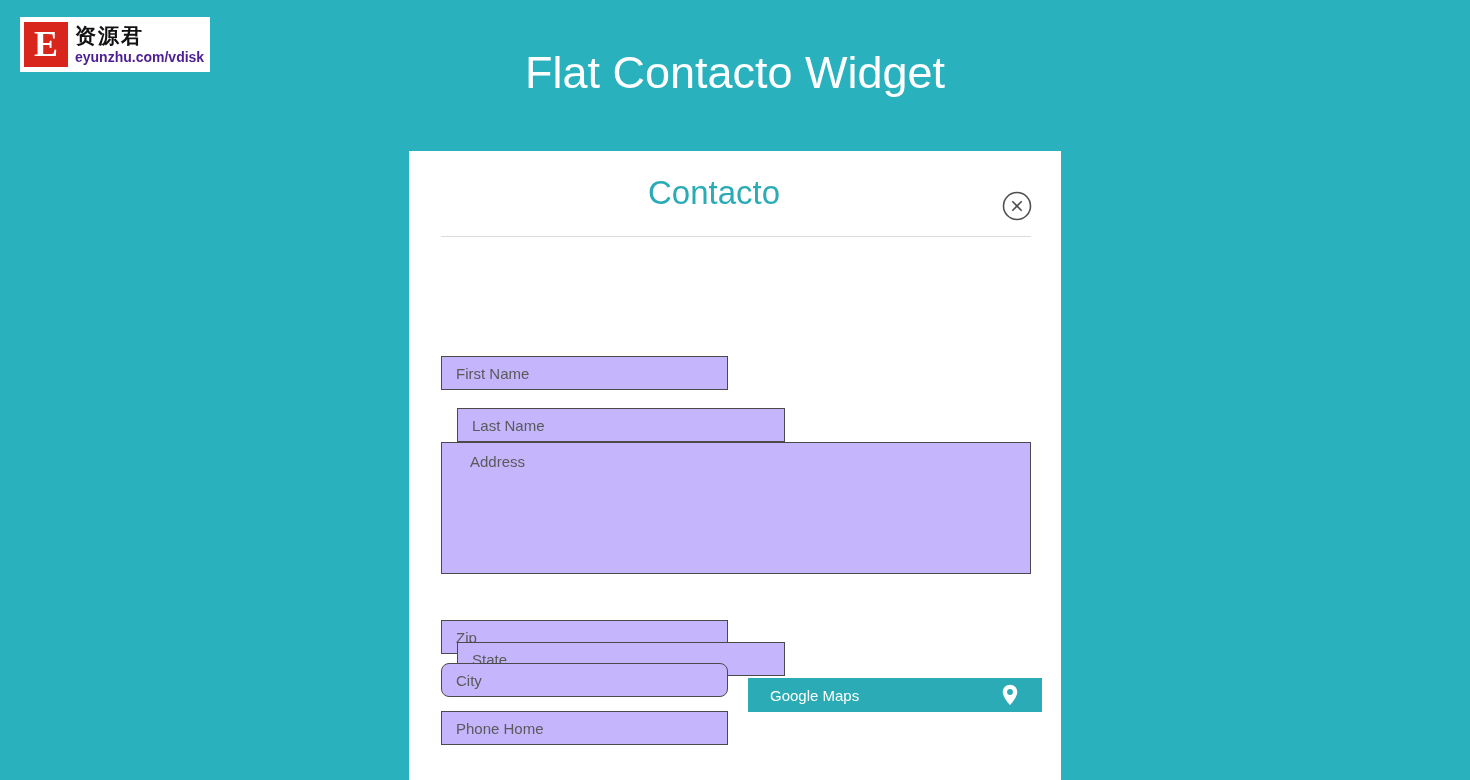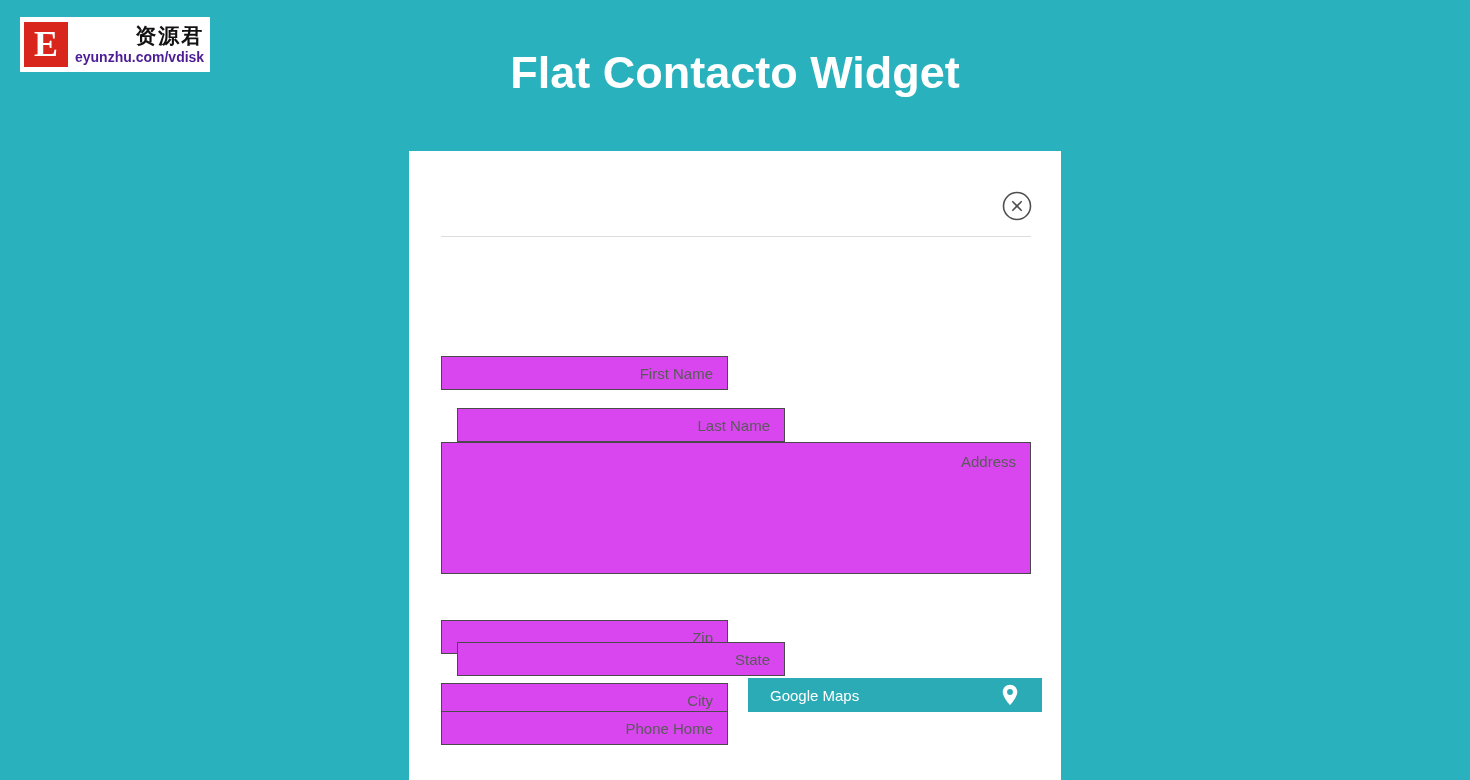--- a/index.html
+++ b/index.html
@@ -39,21 +39,20 @@
     line-height: 45px;
     text-align: center;
     flex: 0 0 auto;
   }
   .logo-text-wrap {
     margin-left: 7px;
     display: flex;
     flex-direction: column;
     justify-content: center;
     line-height: 1;
-    text-align: right;
   }
   .logo-cn {
     font-family: "Liberation Serif", serif;
     font-size: 21px;
     font-weight: bold;
     color: #111111;
     letter-spacing: 2px;
   }
   .logo-url {
     font-family: Liberation Sans, sans-serif;
@@ -65,21 +64,21 @@
 
   
   .page-title {
     position: absolute;
     left: 0;
     top: 47px;
     width: 1470px;
     text-align: center;
     color: #ffffff;
     font-size: 45px;
-    font-weight: bold;
+    font-weight: normal;
     letter-spacing: 0px;
   }
 
   
   .card {
     position: absolute;
     left: 409px;
     top: 151px;
     width: 652px;
     height: 640px;
@@ -123,35 +122,34 @@
 
   
   .form-area {
     position: relative;
     margin-top: 0;
   }
   .field {
     position: absolute;
     box-sizing: border-box;
     border: 1px solid #4a4a4a;
-    background: #d946ef;
+    background: #c4b5fd;
     font-family: "Liberation Sans", sans-serif;
     font-size: 15px;
     color: #3c3c3c;
     padding: 0 14px;
     outline: none;
     border-radius: 0;
-    text-align: right;
   }
   .field::placeholder { color: #5a5a5a; opacity: 1; }
   .field-a { left: 32px; width: 287px; height: 34px; }
   .field-b { left: 48px; width: 328px; height: 34px; }
 
   textarea.field {
-    padding: 9px 14px;
+    padding: 9px 28px;
     resize: none;
     line-height: 1.3;
   }
   .field-address {
     left: 32px;
     top: 205px;
     width: 590px;
     height: 132px;
   }
 
@@ -186,20 +184,21 @@
     <div class="logo-cn">资源君</div>
     <div class="logo-url">eyunzhu.com/vdisk</div>
   </div>
 </div>
 
 <div class="page-title">Flat Contacto Widget</div>
 
 <div class="card">
 
   <div class="card-header">
+    <div class="card-title">Contacto</div>
 
     <button class="close-btn" aria-label="Close">
       <svg width="30" height="30" viewBox="0 0 30 30">
         <circle cx="15" cy="15" r="13.5" fill="none" stroke="#4f4f4f" stroke-width="1.6"></circle>
         <line x1="10.3" y1="10.3" x2="19.7" y2="19.7" stroke="#4f4f4f" stroke-width="1.6"></line>
         <line x1="19.7" y1="10.3" x2="10.3" y2="19.7" stroke="#4f4f4f" stroke-width="1.6"></line>
       </svg>
     </button>
 
     <div class="divider"></div>
@@ -210,21 +209,21 @@
     <input class="field field-a" style="top: 119px;" placeholder="First Name">
 
     <input class="field field-b" style="top: 171px;" placeholder="Last Name">
 
     <textarea class="field field-address" placeholder="Address" style=""></textarea>
 
     <input class="field field-a" style="top: 353px; margin-top: 30px;" placeholder="Zip">
 
     <input class="field field-b" style="top: 405px;" placeholder="State">
 
-    <input class="field field-a" style="top: 446px;" placeholder="City">
+    <input class="field field-a" style="top: 426px; border-radius: 8px;" placeholder="City">
 
     <button class="gmaps-btn">
       <span class="gmaps-label">Google Maps</span>
       <span class="pin-icon">
         <svg width="16" height="22" viewBox="0 0 16 22">
           <path d="M8 0.8 C3.9 0.8 0.7 4 0.7 8.1 C0.7 13.5 8 21.2 8 21.2 C8 21.2 15.3 13.5 15.3 8.1 C15.3 4 12.1 0.8 8 0.8 Z" fill="#ffffff"></path>
           <circle cx="8" cy="8" r="2.9" fill="#2aabb5"></circle>
         </svg>
       </span>
     </button>

